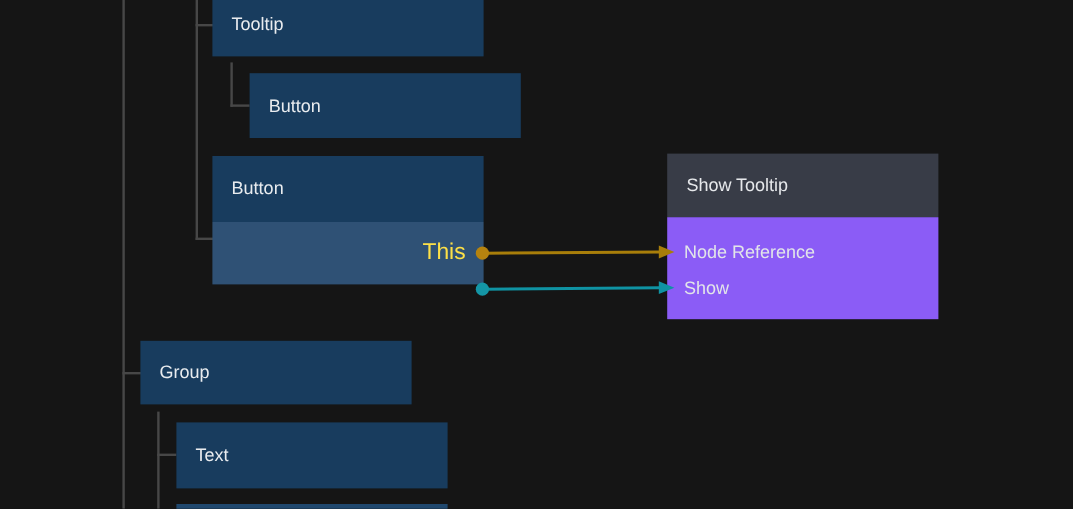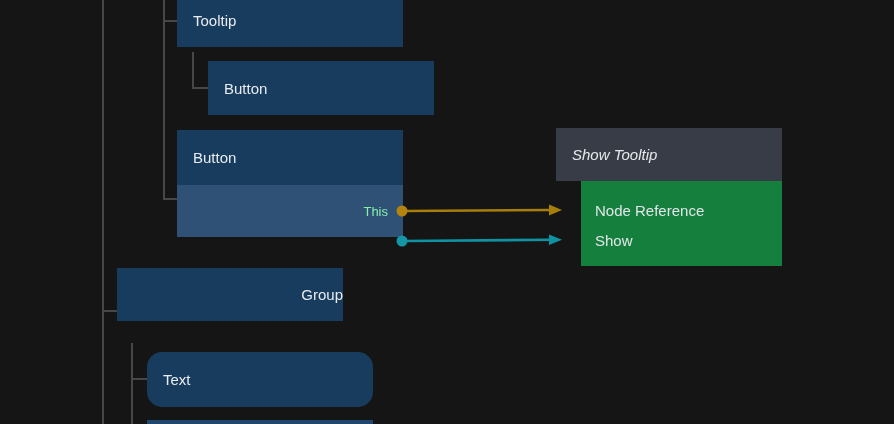--- a/index.html
+++ b/index.html
@@ -26,30 +26,30 @@
 
   
   .xnode { position:absolute; left:177px; top:130px; width:226px; }
   .xnode .xheader {
     height:55px; background:#183c5e; color:#e9ecef; font-size:15px;
     display:flex; align-items:center; padding-left:16px;
   }
   .xnode .xbody { background:#2f5175; padding:11px 0 11px 0; }
   .xnode .prow {
     height:30px; display:flex; align-items:center; justify-content:flex-end;
-    padding-right:15px; color:#86efac; font-size:13px;
+    padding-right:15px; color:#fde047; font-size:19px;
   }
 
   
   .anode { position:absolute; left:556px; top:128px; width:226px; }
   .anode .aheader {
     height:53px; background:#383c47; color:#e6e8eb; font-size:15px;
-    display:flex; align-items:center; padding-left:16px;font-style:italic;
+    display:flex; align-items:center; padding-left:16px;
   }
-  .anode .abody { background:#15803d; padding:14px 0 11px 0;margin-left:25px; }
+  .anode .abody { background:#8b5cf6; padding:14px 0 11px 0; }
   .anode .arow {
     height:30px; display:flex; align-items:center;
     padding-left:14px; color:#e2e5e9; font-size:15px;
   }
 
   .wires { position:absolute; inset:0; pointer-events:none; }
 </style>
 </head>
 <body>
 
@@ -77,25 +77,25 @@
     <div class="xheader">
       <span>Button</span>
     </div>
     <div class="xbody">
       <div class="prow">
         <span>This</span>
       </div>
     </div>
   </div>
 
-  <div class="hnode" style="left:117px; top:268px; height:53px;justify-content:flex-end;">
+  <div class="hnode" style="left:117px; top:284px; height:53px;">
     <span>Group</span>
   </div>
 
-  <div class="hnode" style="left:147px; top:352px; height:55px;border-radius:15px;">
+  <div class="hnode" style="left:147px; top:352px; height:55px;">
     <span>Text</span>
   </div>
 
   <div class="hnode" style="left:147px; top:420px; height:12px; background:#20486e;"></div>
 
   <div class="anode">
     <div class="aheader">
       <span>Show Tooltip</span>
     </div>
     <div class="abody">

